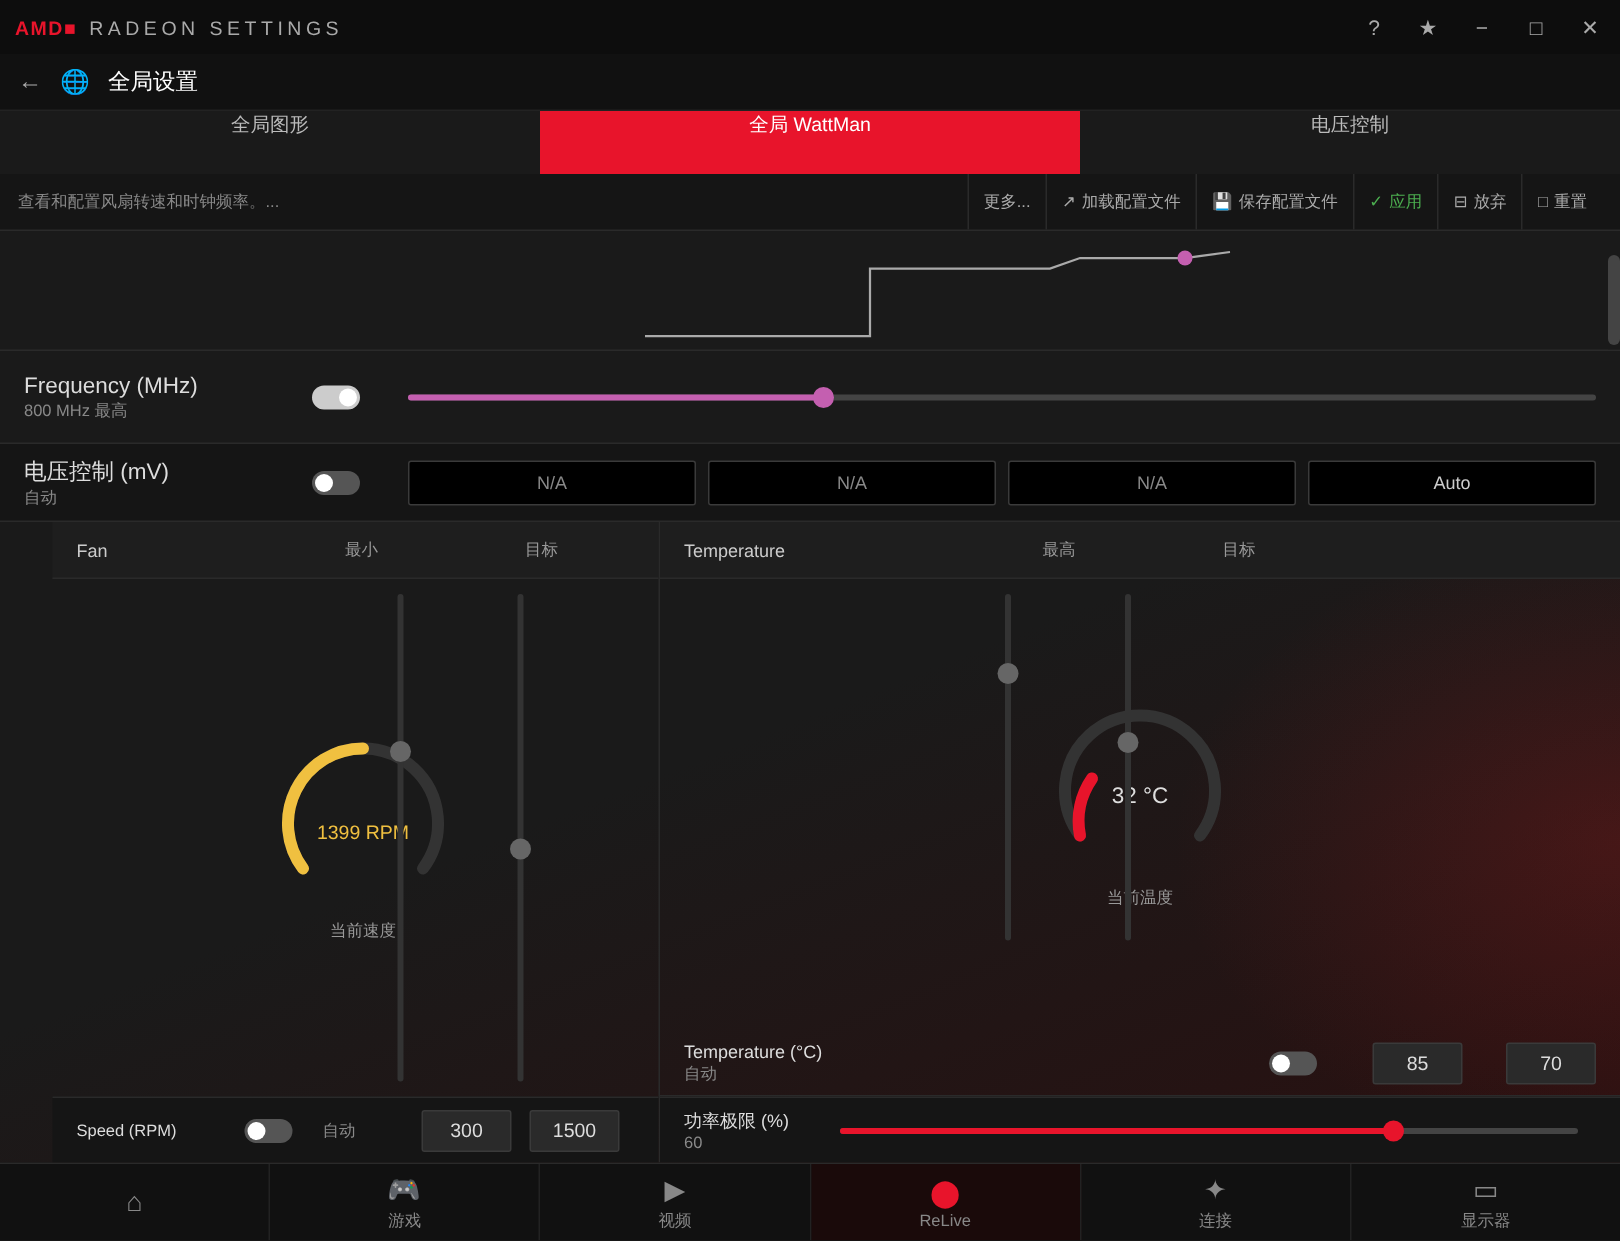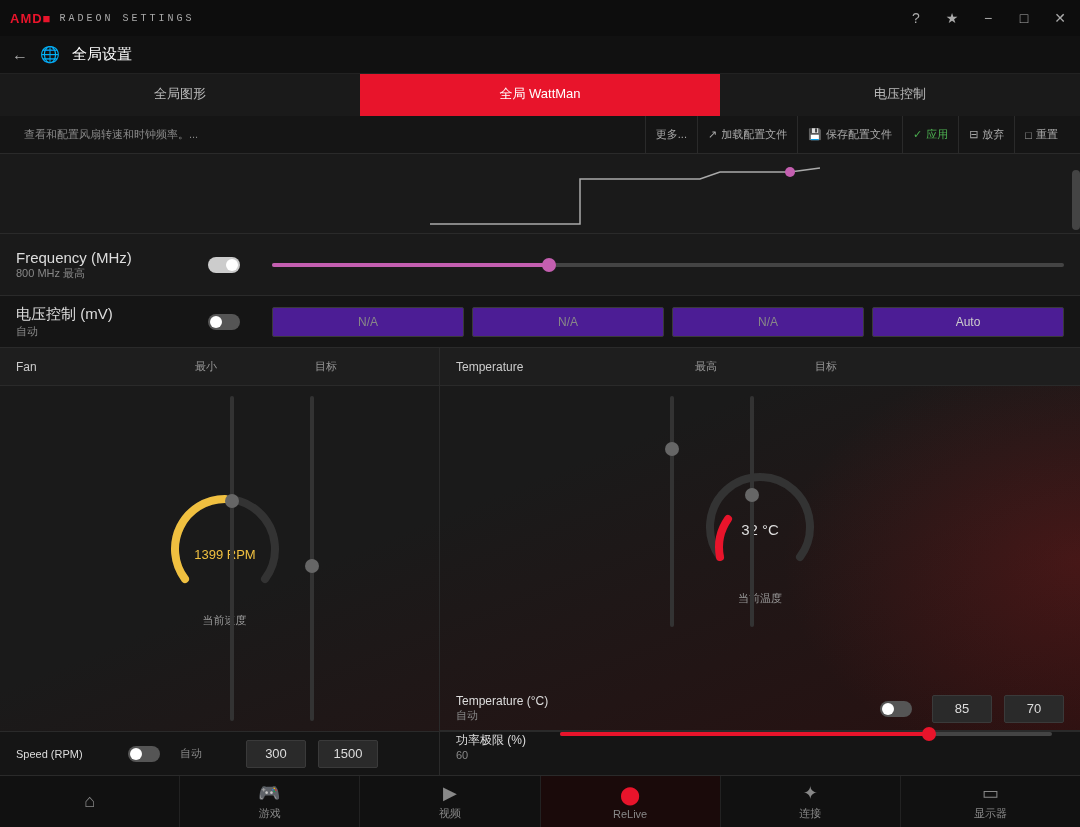--- a/index.html
+++ b/index.html
@@ -28,24 +28,23 @@
       gap: 8px;
     }
     .amd-logo {
       color: #e8142b;
       font-weight: bold;
       font-size: 13px;
       letter-spacing: 1px;
     }
     .title-text {
       color: #aaa;
-      font-size: 10px;
+      font-size: 13px;
       letter-spacing: 3px;
       text-transform: uppercase;
-      font-family: Liberation Mono, monospace;
     }
     .title-bar-right {
       display: flex;
       align-items: center;
       gap: 16px;
     }
     .title-btn {
       color: #aaa;
       font-size: 14px;
       cursor: pointer;
@@ -80,21 +79,21 @@
     
     .tabs-bar {
       height: 42px;
       background: #1a1a1a;
       display: flex;
       align-items: stretch;
     }
     .tab {
       flex: 1;
       display: flex;
-      align-items: center;
+      align-items: flex-start;
       justify-content: center;
       font-size: 13px;
       cursor: pointer;
       color: #bbb;
       border-bottom: 2px solid transparent;
     }
     .tab.active {
       background: #e8142b;
       color: #fff;
       border-bottom: 2px solid #e8142b;
@@ -107,21 +106,20 @@
       display: flex;
       align-items: center;
       padding: 0 12px;
       gap: 0;
       border-bottom: 1px solid #2a2a2a;
     }
     .toolbar-desc {
       color: #888;
       font-size: 11px;
       flex: 1;
-      margin-left: 12px;
     }
     .toolbar-btn {
       color: #aaa;
       font-size: 11px;
       padding: 0 10px;
       cursor: pointer;
       display: flex;
       align-items: center;
       gap: 4px;
       height: 100%;
@@ -250,21 +248,21 @@
     .na-boxes {
       flex: 1;
       display: flex;
       align-items: center;
       padding: 0 16px;
       gap: 8px;
     }
     .na-box {
       flex: 1;
       height: 30px;
-      background: #4c1d95;
+      background: #000000;
       border: 1px solid #3a3a3a;
       display: flex;
       align-items: center;
       justify-content: center;
       font-size: 12px;
       color: #888;
       border-radius: 2px;
     }
     .na-box.auto { color: #ccc; }
 
@@ -288,20 +286,21 @@
       pointer-events: none;
     }
 
     .fan-panel {
       width: 440px;
       display: flex;
       flex-direction: column;
       border-right: 1px solid #2a2a2a;
       position: relative;
       z-index: 1;
+      padding-left: 35px;
     }
 
     .panel-header {
       height: 38px;
       display: flex;
       align-items: center;
       padding: 0 16px;
       gap: 60px;
       background: #1e1e1e;
       border-bottom: 1px solid #2a2a2a;
@@ -351,31 +350,31 @@
       display: flex;
       align-items: center;
       justify-content: center;
     }
     .temp-control-row {
       height: 44px;
       display: flex;
       align-items: center;
       padding: 0 16px;
       border-bottom: 1px solid #2a2a2a;
-      gap: 12px;
+      gap: 29px;
     }
     .temp-control-label {
       display: flex;
       flex-direction: column;
       flex: 1;
     }
     .power-row {
       height: 44px;
       display: flex;
-      align-items: flex-start;
+      align-items: center;
       padding: 0 16px;
       gap: 12px;
     }
     .value-box {
       width: 60px;
       height: 28px;
       background: #2a2a2a;
       border: 1px solid #3a3a3a;
       display: flex;
       align-items: center;

